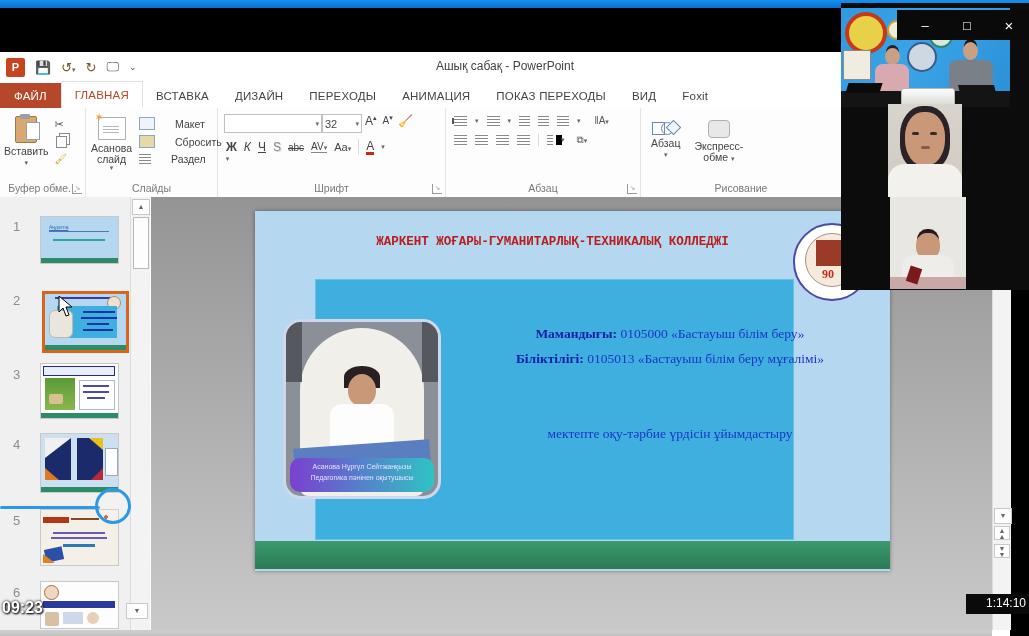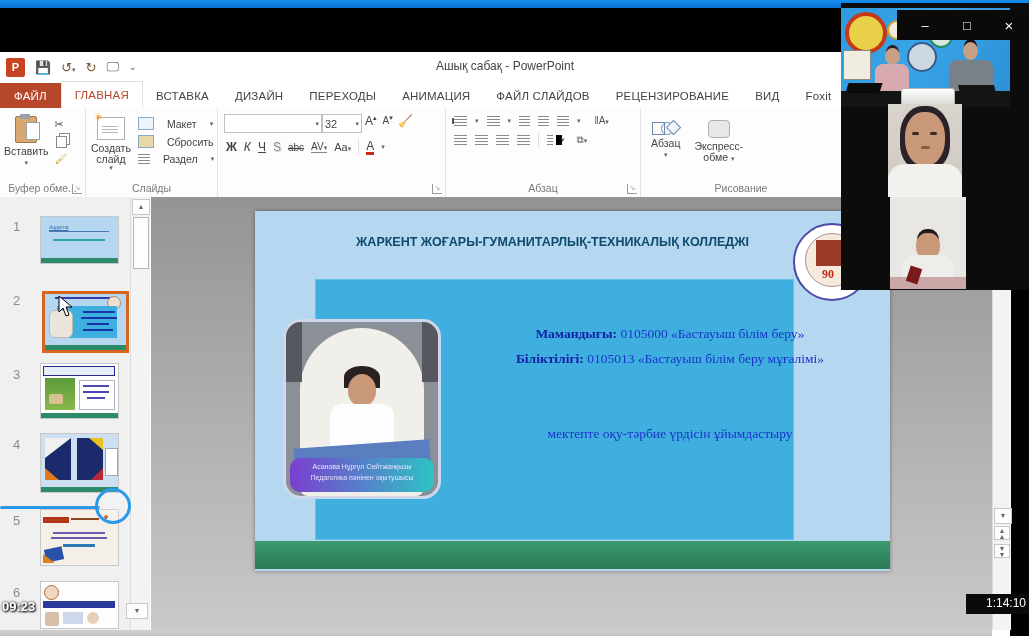--- a/index.html
+++ b/index.html
@@ -28,21 +28,21 @@
   .tab.file{background:#B7472A;color:#fff;padding:0 14px;}
   .tab.active{color:#B7472A;background:#fff;border:1px solid #e1e1e1;border-bottom:1px solid #fff;}
 
   
   #ribbon{left:0;top:56px;width:100%;height:89px;background:#fdfdfd;display:flex;}
   .rgroup{position:relative;height:100%;border-right:1px solid #e4e4e4;box-sizing:border-box;}
   .glabel{position:absolute;bottom:3px;left:0;right:0;text-align:center;font-size:10.5px;color:#7a7a7a;white-space:nowrap;}
   .launcher{position:absolute;bottom:3px;right:3px;width:9px;height:9px;border-left:1px solid #9a9a9a;border-bottom:1px solid #9a9a9a;font-size:7px;color:#9a9a9a;line-height:9px;text-align:center;}
   .bigbtn{display:flex;flex-direction:column;align-items:center;font-size:10.5px;color:#444;gap:2px;padding-top:6px;}
   .dd{font-size:7px;color:#666;}
-  .smallrow{display:flex;align-items:center;gap:13px;font-size:10.5px;color:#444;}
+  .smallrow{display:flex;align-items:center;gap:20px;font-size:10.5px;color:#444;}
 
   .icon-paste{width:20px;height:25px;background:#d9a871;border:1px solid #9a7a4a;border-radius:2px;position:relative;}
   .icon-paste:before{content:"";position:absolute;left:4px;top:-3px;width:10px;height:5px;background:#9aa0a8;border-radius:1px;}
   .icon-paste:after{content:"";position:absolute;right:-4px;top:5px;width:12px;height:16px;background:#fff;border:1px solid #9aa0a8;}
   .icon-newslide{width:26px;height:21px;background:#fff;border:1px solid #b0b0b0;position:relative;}
   .icon-newslide:before{content:"✶";position:absolute;left:-4px;top:-7px;color:#E8A33B;font-size:11px;}
   .icon-newslide:after{content:"";position:absolute;left:4px;top:8px;width:16px;height:7px;background:repeating-linear-gradient(#b8b8b8 0 1px,transparent 1px 3px);}
   .mini-ic{width:14px;height:11px;border:1px solid #8aa8c8;background:#eef4fa;display:inline-block;}
   .mini-lines{width:13px;height:10px;background:repeating-linear-gradient(#8a8a8a 0 1px,transparent 1px 3px);display:inline-block;}
   .combo{height:17px;border:1px solid #c0c0c0;background:#fff;display:flex;align-items:center;justify-content:space-between;font-size:11px;color:#444;padding:0 2px;}
@@ -62,21 +62,21 @@
   .mini-greenbar{position:absolute;left:0;bottom:0;width:100%;height:5px;background:#2E8B6A;}
   #thumb-scroll{left:130px;top:0;width:18px;height:100%;background:#f3f3f3;border-left:1px solid #dcdcdc;}
   .scr-btn{position:absolute;left:1px;width:16px;height:14px;background:#fdfdfd;border:1px solid #c8c8c8;font-size:7px;color:#666;text-align:center;line-height:13px;}
   .scr-thumb{position:absolute;left:2px;width:14px;background:#fdfdfd;border:1px solid #b8b8b8;}
 
   #slide-area{left:151px;top:0;width:841px;height:100%;background:linear-gradient(#949494,#c9c9c9);}
   #vscroll{left:992px;top:0;width:18px;height:100%;background:#f3f3f3;border-left:1px solid #dcdcdc;}
 
   
   #slide{left:104px;top:14px;width:635px;height:360px;background:#B5D7F0;box-shadow:0 0 4px rgba(0,0,0,.4);}
-  #slide-title{position:absolute;left:40px;right:80px;top:24px;text-align:center;font-family:Liberation Sans, sans-serif;font-weight:bold;font-size:12.5px;color:#0c4a6e;}
+  #slide-title{position:absolute;left:40px;right:80px;top:24px;text-align:center;font-family:Liberation Mono, monospace;font-weight:bold;font-size:12.5px;color:#b91c1c;}
   #cyanbox{position:absolute;left:60px;top:68px;width:477px;height:259px;background:#3FAFE0;border:1px solid #63c2ea;}
   #emblem{position:absolute;left:538px;top:12px;width:74px;height:74px;border-radius:50%;background:#fff;border:2px solid #4a4aa8;}
   #emblem .inner{position:absolute;left:10px;top:8px;width:52px;height:52px;border-radius:50%;border:1px solid #b08a8a;background:#f6eadd;overflow:hidden;}
   #emblem .bld{position:absolute;left:10px;top:6px;width:32px;height:26px;background:#9a3a28;}
   #emblem .num{position:absolute;left:16px;top:33px;color:#c82818;font-weight:bold;font-size:12px;font-family:"Liberation Serif",serif;}
   #photo{position:absolute;left:28px;top:108px;width:152px;height:174px;border-radius:18px;background:#8a8f98;border:3px solid #cfd8ea;overflow:hidden;}
   #photo .arch{position:absolute;left:14px;top:6px;width:124px;height:168px;background:#f1efea;border-radius:62px 62px 8px 8px;}
   #photo .head{position:absolute;left:62px;top:52px;width:28px;height:32px;background:#c89878;border-radius:50% 50% 45% 45%;}
   #photo .hair{position:absolute;left:58px;top:44px;width:36px;height:22px;background:#2a2022;border-radius:50% 50% 0 0;}
   #photo .body{position:absolute;left:44px;top:82px;width:64px;height:52px;background:#fdfdfd;border-radius:12px 12px 0 0;}
@@ -85,21 +85,21 @@
   .sl-line{position:absolute;left:200px;width:430px;text-align:center;font-family:"Liberation Serif",serif;font-size:13.5px;color:#1A35C8;}
   .sl-line b{color:#1520A8;}
   #greenbar{position:absolute;left:0px;top:330px;width:635px;height:28px;background:linear-gradient(#3a9a6e,#2C7A56);}
 
   
   #notes-split{left:0;top:578px;width:992px;height:8px;background:linear-gradient(#cfcfcf,#bdbdbd);}
 
   
   #anno-line{left:0;top:506px;width:100px;height:3px;background:#2a9ae8;border-radius:2px;}
   #anno-circle{left:95px;top:488px;width:30px;height:30px;border:3px solid #2a9ae8;border-radius:50%;background:rgba(255,255,255,.15);}
-  #clock-ov{left:2px;top:599px;color:#fff;font-size:13px;font-weight:bold;text-shadow:0 0 3px #000,1px 1px 2px #000;}
+  #clock-ov{left:2px;top:599px;color:#fff;font-size:16px;font-weight:bold;text-shadow:0 0 3px #000,1px 1px 2px #000;}
   #dur-ov{left:966px;top:594px;width:63px;height:20px;background:#0a0a0a;color:#fff;font-size:12px;text-align:right;padding:2px 3px 0 0;box-sizing:border-box;}
 
   
   #cam{left:841px;top:3px;width:188px;height:287px;background:#0c0c0c;}
   #cam-classroom{position:absolute;left:0;top:5px;width:169px;height:99px;background:linear-gradient(120deg,#2f9ae0 0%,#3aa4e8 45%,#2b8fd4 100%);overflow:hidden;}
   .c-circle{position:absolute;border-radius:50%;}
   .person-head{position:absolute;border-radius:50%;background:#c9a084;}
   .desk-strip{position:absolute;left:0;bottom:0;width:100%;height:16px;background:#141414;}
   #cam-titlebar{position:absolute;left:56px;top:7px;width:132px;height:30px;background:#0a0a0a;display:flex;align-items:center;justify-content:space-between;padding:0 10px 0 18px;box-sizing:border-box;color:#fff;}
   .camctl{font-size:13px;color:#fff;width:20px;text-align:center;}
@@ -130,22 +130,21 @@
       <div id="win-title">Ашық сабақ - PowerPoint</div>
     </div>
 
     <div id="tabrow" class="abs">
       <span class="tab file">ФАЙЛ</span>
       <span class="tab active">ГЛАВНАЯ</span>
       <span class="tab">ВСТАВКА</span>
       <span class="tab">ДИЗАЙН</span>
       <span class="tab">ПЕРЕХОДЫ</span>
       <span class="tab">АНИМАЦИЯ</span>
-      <span class="tab">ФАЙЛ СЛАЙДОВ</span>
-      <span class="tab">РЕЦЕНЗИРОВАНИЕ</span>
+      <span class="tab">ПОКАЗ ПЕРЕХОДЫ</span>
       <span class="tab">ВИД</span>
       <span class="tab">Foxit</span>
     </div>
 
     <div id="ribbon" class="abs">
 
       <div class="rgroup" style="width:86px">
         <div style="display:flex;padding:2px 4px;gap:6px">
           <div class="bigbtn">
             <span class="icon-paste"></span>
@@ -159,21 +158,21 @@
           </div>
         </div>
         <div class="glabel">Буфер обме...</div>
         <div class="launcher uni">↘</div>
       </div>
 
       <div class="rgroup" style="width:132px">
         <div style="display:flex;padding:3px 5px;gap:7px">
           <div class="bigbtn">
             <span class="icon-newslide"></span>
-            <span>Создать</span>
+            <span>Асанова</span>
             <span style="margin-top:-3px">слайд</span>
               <span class="dd" style="margin-top:-3px">▾</span>
           </div>
           <div style="display:flex;flex-direction:column;gap:5px;padding-top:6px">
             <div class="smallrow">
                 <span class="mini-ic"></span>
                 <span>Макет</span>
                 <span class="dd">▾</span>
               </div>
             <div class="smallrow">
@@ -209,20 +208,21 @@
           <i>К</i>
           <u>Ч</u>
           <span style="color:#888;text-shadow:1px 1px 1px #ccc">S</span>
           <s style="font-size:10px">abc</s>
           <span style="font-size:10px;border-bottom:1px solid #888"><span>AV</span><span class="dd">▾</span></span>
           <span style="font-size:11px"><span>Aa</span><span class="dd">▾</span></span>
           <span style="border-left:1px solid #ddd;height:16px"></span>
           <span style="border-bottom:3px solid #c82818;line-height:1"><span>А</span></span>
             <span class="dd">▾</span>
         </div>
+        <div class="glabel">Шрифт</div>
         <div class="launcher uni">↘</div>
       </div>
 
       <div class="rgroup" style="width:195px">
         <div style="display:flex;gap:8px;padding:7px 8px 3px;align-items:center">
           <span class="mini-lines" style="box-shadow:-4px 0 0 -2px #555"></span>
             <span class="dd">▾</span>
           <span class="mini-lines"></span>
             <span class="dd">▾</span>
           <span class="mini-lines" style="width:11px"></span>

